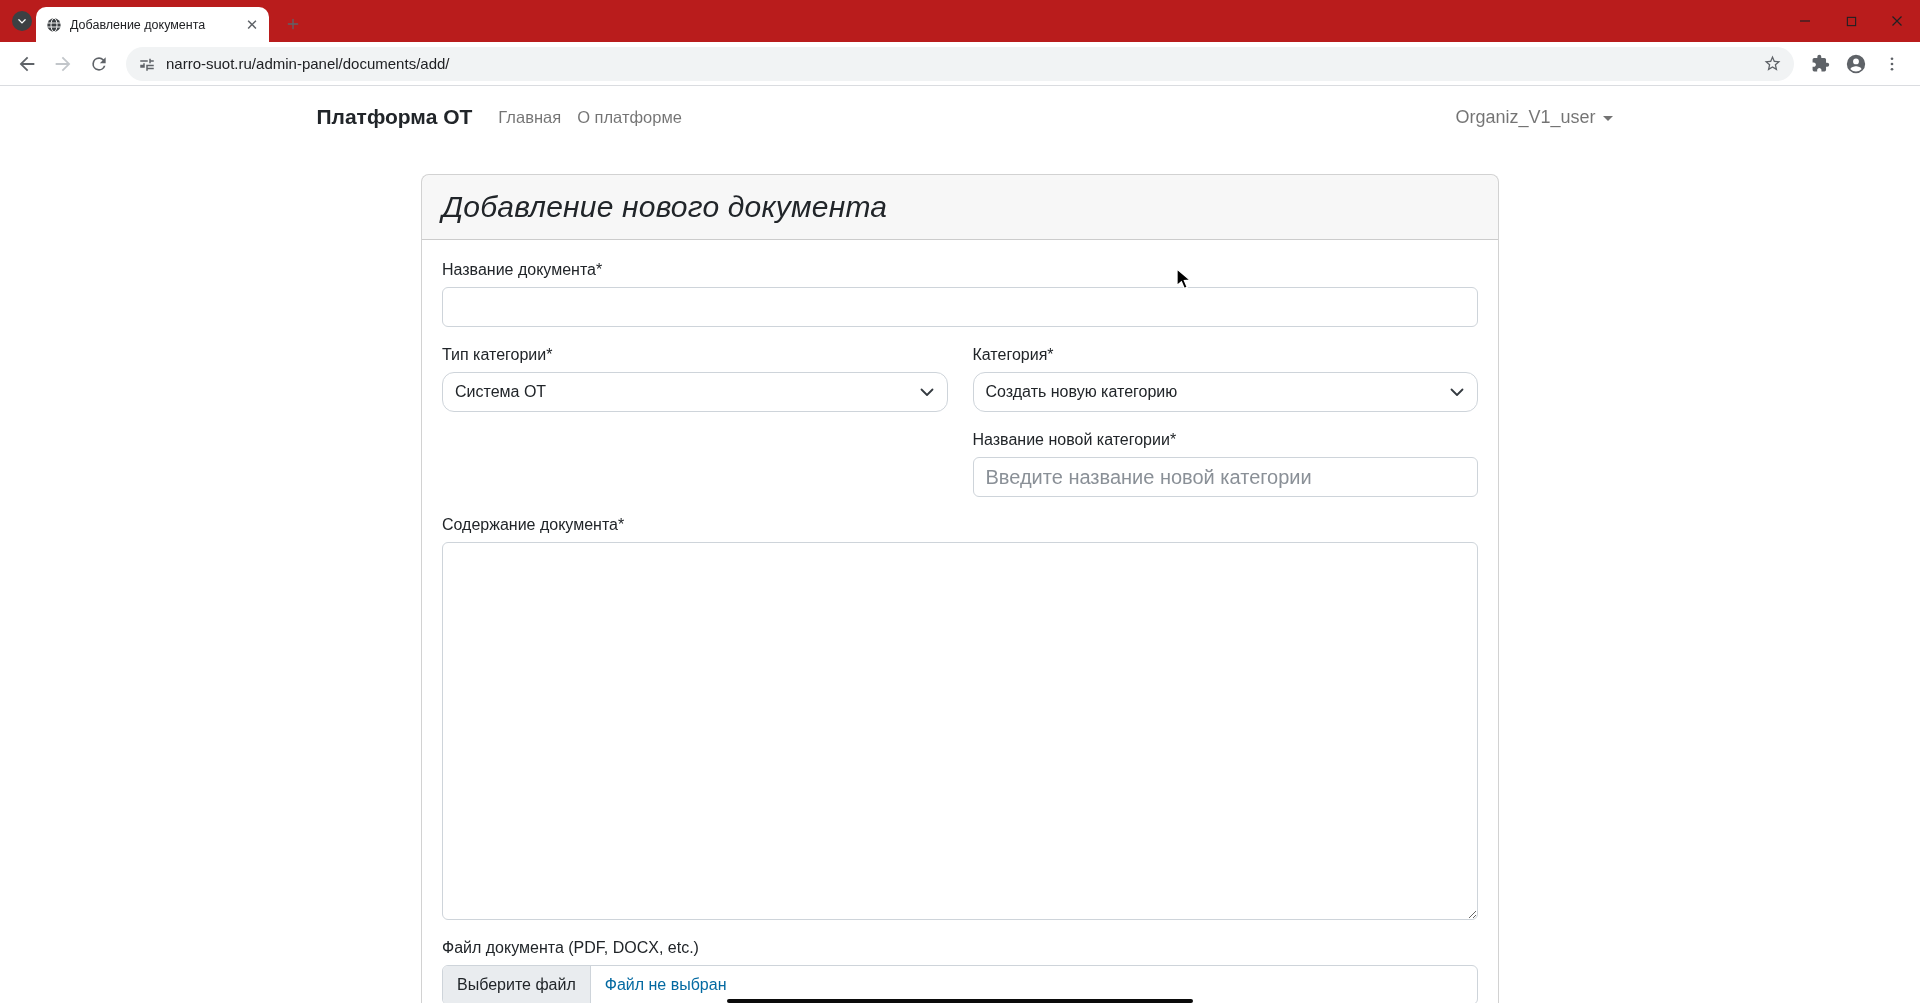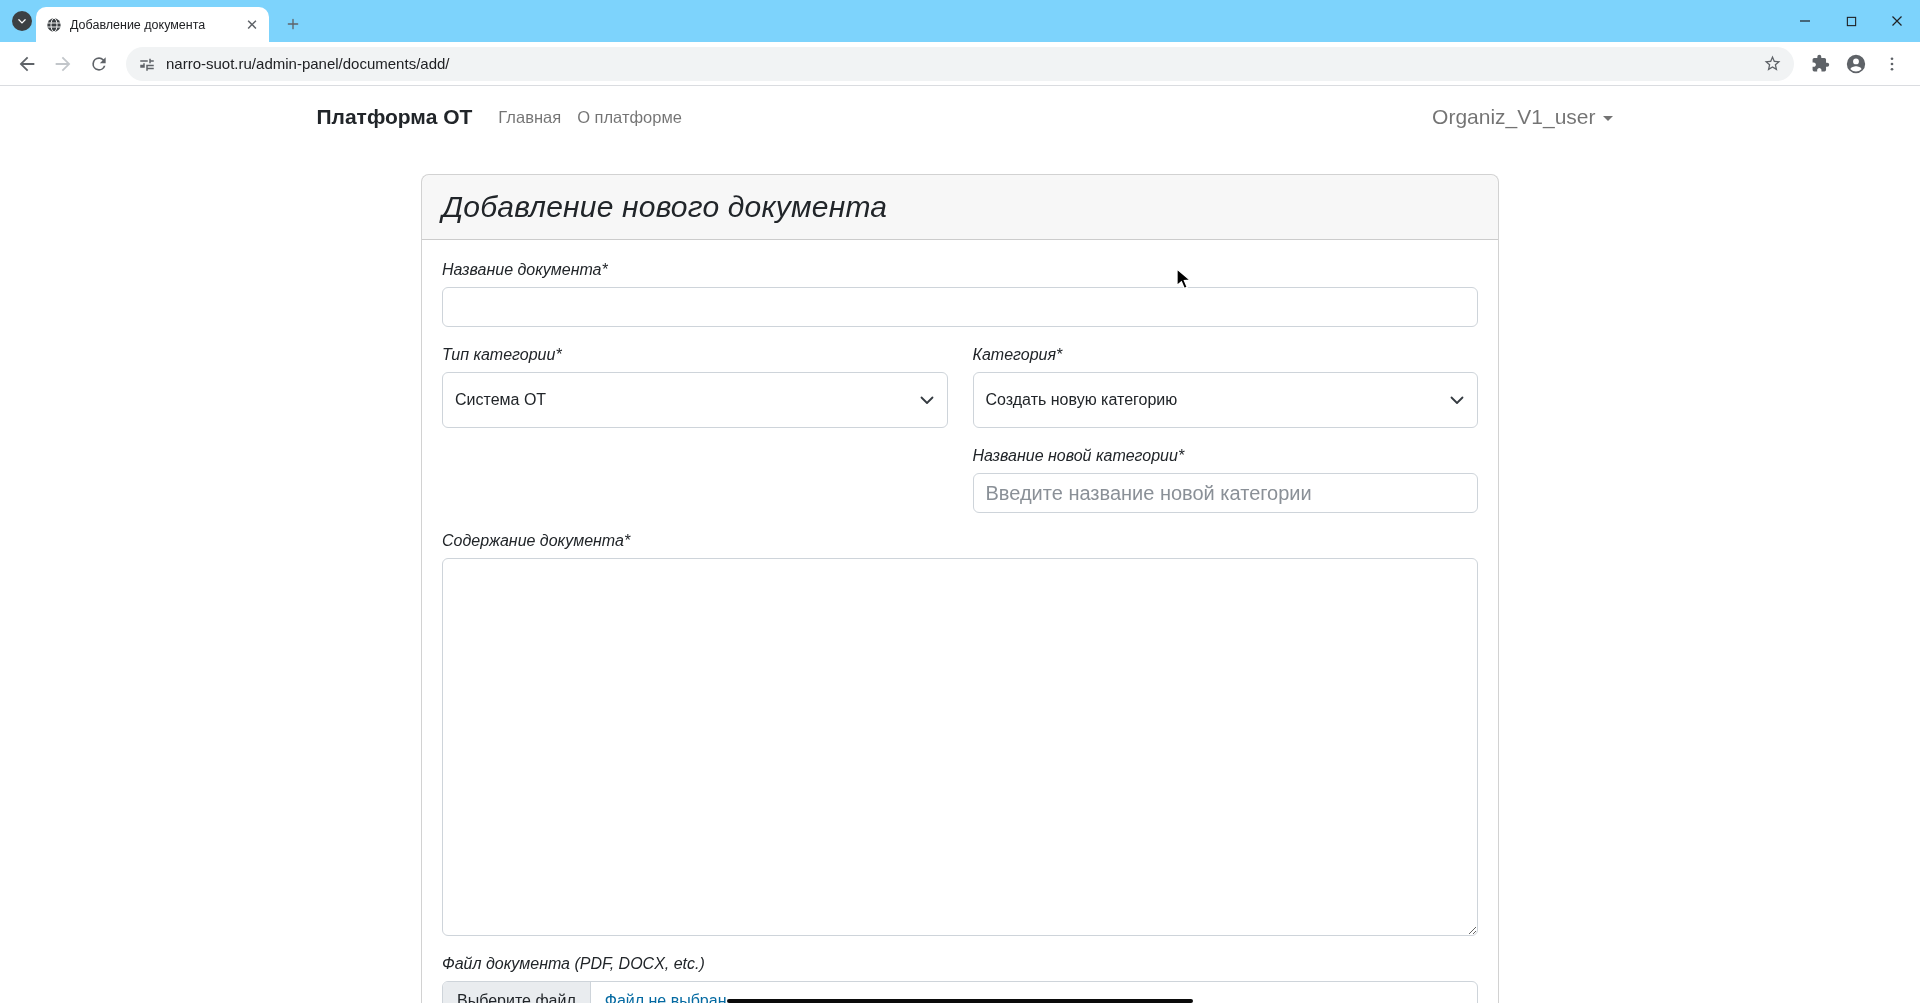--- a/index.html
+++ b/index.html
@@ -1,21 +1,21 @@
 <!DOCTYPE html>
 <html><head>
 <meta charset="utf-8">
 <style>
   * { margin:0; padding:0; box-sizing:border-box; }
   html,body { width:1920px; height:1003px; overflow:hidden;
     font-family:"Liberation Sans", sans-serif; background:#fff; }
   .screen { position:relative; width:1920px; height:1003px; background:#fff; overflow:hidden; }
 
   
-  .tabstrip { position:relative; height:42px; background:#7dd3fc; display:flex; align-items:flex-end; }
+  .tabstrip { position:relative; height:42px; background:#b91c1c; display:flex; align-items:flex-end; }
   .tabsearch { position:absolute; left:12px; top:11px; width:20px; height:20px; border-radius:50%;
     background:#3c4043; display:flex; align-items:center; justify-content:center; cursor:pointer; }
   .tab { margin-left:36px; width:233px; height:35px; background:#fff; border-radius:10px 10px 0 0;
     display:flex; align-items:center; padding:0 8px 0 10px; }
   .tab .favicon { width:16px; height:16px; flex:0 0 16px; }
   .tab .tab-title { font-size:12.5px; color:#202124; margin-left:8px; flex:1;
     white-space:nowrap; overflow:hidden; text-overflow:ellipsis; }
   .tab .tab-close { width:18px; height:18px; border-radius:50%; display:flex; align-items:center;
     justify-content:center; color:#5f6368; font-size:15px; line-height:1; cursor:pointer; }
   .newtab { width:28px; height:28px; margin:0 0 4px 10px; border-radius:50%;
@@ -34,41 +34,41 @@
   .rightbtn { width:36px; height:34px; display:flex; align-items:center; justify-content:center;
     cursor:pointer; flex:0 0 auto; }
 
   
   .page { position:relative; height:917px; background:#fff; overflow:hidden; }
   .site-header { height:62px; display:flex; align-items:center; background:#fff;padding-left:9px; }
   .header-inner { width:1320px; margin:0 auto; padding:0 12px; display:flex; align-items:center; }
   .brand { font-size:21px; font-weight:700; color:#212529; text-decoration:none; cursor:pointer; }
   .bnav { display:flex; margin-left:18px; }
   .nav-link { padding:0 8px; font-size:16.5px; color:rgba(0,0,0,0.55); cursor:pointer; }
-  .user-dd { margin-left:auto; font-size:21px; color:rgba(0,0,0,0.55); display:flex;
+  .user-dd { margin-left:auto; font-size:18px; color:rgba(0,0,0,0.55); display:flex;
     align-items:center; gap:7px; cursor:pointer; }
   .caret { width:0; height:0; border-top:5px solid rgba(0,0,0,0.55);
     border-left:5px solid transparent; border-right:5px solid transparent; margin-top:2px; }
 
   .container-main { width:1078px; margin:26px auto 0; }
   .card { background:#fff; border:1px solid rgba(0,0,0,0.175); border-radius:8px; }
   .card-header { background:rgba(0,0,0,0.03); padding:15px 20px;
     border-bottom:1px solid rgba(0,0,0,0.175); border-radius:8px 8px 0 0; }
   .page-title { font-size:30px; font-weight:500; color:#212529; letter-spacing:0.2px;font-style:italic; }
   .card-body { padding:20px; }
 
   .form-group { margin-bottom:18px; }
-  .form-label { display:block; font-size:16px; color:#212529; margin-bottom:8px; line-height:19px;font-style:italic; }
+  .form-label { display:block; font-size:16px; color:#212529; margin-bottom:8px; line-height:19px; }
   .text-input { width:100%; height:40px; border:1px solid #ced4da; border-radius:6px;
     padding:0 12px; font-size:20px; color:#212529; font-family:"Liberation Sans",sans-serif;
     outline:none; background:#fff; }
   .text-input::placeholder { color:#8a9097; }
   .row2 { display:flex; gap:25px; margin-bottom:18px; }
   .col { flex:1; min-width:0; }
-  .select { height:56px; border:1px solid #ced4da; border-radius:6px; background:#fff;
+  .select { height:40px; border:1px solid #ced4da; border-radius:12px; background:#fff;
     display:flex; align-items:center; justify-content:space-between; padding:0 12px;
     font-size:16px; color:#212529; cursor:pointer; }
   .select .chev { flex:0 0 16px; margin-left:8px; }
   .textarea { width:100%; height:378px; border:1px solid #ced4da; border-radius:6px;
     padding:8px 12px; font-size:16px; color:#212529; font-family:"Liberation Sans",sans-serif;
     outline:none; resize:both; display:block; }
   .file-input { display:flex; align-items:center; height:40px; border:1px solid #ced4da;
     border-radius:6px; overflow:hidden; background:#fff; cursor:pointer; }
   .file-btn { height:100%; display:flex; align-items:center; padding:0 14px; background:#e9ecef;
     border-right:1px solid #ced4da; font-size:16px; color:#212529; white-space:nowrap; }

